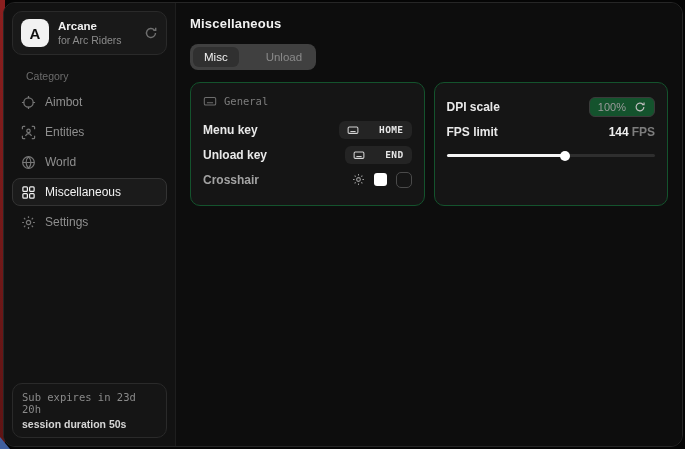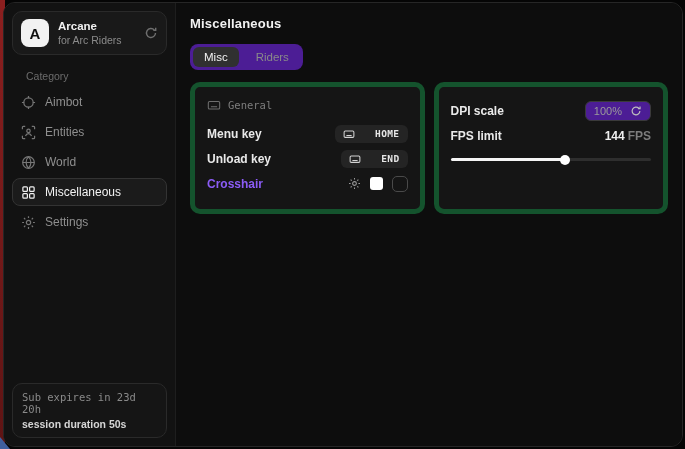--- a/index.html
+++ b/index.html
@@ -44,48 +44,48 @@
   .sidebar-footer { margin-top:auto; background:#151515; border:1px solid #2a2a2a;
     border-radius:10px; padding:7px 9px; }
   .sub-line1 { font-family:"DejaVu Sans Mono", monospace; color:#8a8a8a;
     font-size:10.5px; }
   .sub-line2 { color:#d6d6d6; font-size:10.5px; font-weight:bold; margin-top:3px; }
 
   
   .main { flex:1; background:#0d0d0d; padding:13px 14px; }
   .page-title { color:#f2f2f2; font-size:13px; font-weight:bold; letter-spacing:.2px; }
 
-  .tabs { display:inline-flex; align-items:center; background:#4c1d95;
-    border-radius:8px; padding:3px; margin-top:13px; gap:6px; }
+  .tabs { display:inline-flex; align-items:center; background:#404040;
+    border-radius:8px; padding:3px; margin-top:13px; gap:16px; }
   .tab { font-size:11.5px; padding:4px 11px; border-radius:6px; color:#8a8a8a; }
   .tab.active { background:#303030; color:#f2f2f2; }
 
   .panels { display:flex; gap:9px; margin-top:12px; }
-  .panel { flex:1; background:#151515; border:5px solid #14532d; border-radius:10px;
+  .panel { flex:1; background:#151515; border:1px solid #14532d; border-radius:10px;
     padding:11px 12px 13px; min-height:102px; }
   .panel-head { display:flex; align-items:center; gap:7px; color:#7d7d7d;
     font-family:"DejaVu Sans Mono", monospace; font-size:10.5px; margin-bottom:9px; }
   .panel-head .ic { display:flex; opacity:.85; }
 
   .row { display:flex; align-items:center; justify-content:space-between; height:25px; }
   .row-label { color:#e9e9e9; font-size:12px; font-weight:bold; }
-  .row-label.dim { color:#8b5cf6; }
+  .row-label.dim { color:#a3a3a3; }
 
   .keychip { display:inline-flex; align-items:center; gap:20px; background:#242424;
     border-radius:6px; padding:3px 8px; color:#e6e6e6; font-size:9.5px;
     font-weight:bold; letter-spacing:.4px; font-family:"DejaVu Sans Mono", monospace; }
   .keychip .ic { display:flex; opacity:.9; }
 
   .cross-controls { display:flex; align-items:center; gap:9px; }
   .swatch { width:13px; height:13px; background:#ffffff; border-radius:3px; }
   .checkbox { width:16px; height:16px; border:1.5px solid #4a4a4a; border-radius:5px;
     background:transparent; }
   .mini-gear { color:#9a9a9a; display:flex; }
 
-  .dpi-box { display:inline-flex; align-items:center; gap:8px; background:#4c1d95;
+  .dpi-box { display:inline-flex; align-items:center; gap:8px; background:#14532d;
     border:1px solid #3a3a3a; border-radius:6px; padding:3px 8px; color:#9a9a9a;
     font-size:11px; }
   .dpi-box .ic { display:flex; color:#bdbdbd; }
 
   .fps-value { font-size:12px; font-weight:bold; color:#efefef; }
   .fps-value .unit { color:#7d7d7d; margin-left:3px; }
 
   .slider { position:relative; height:14px; margin-top:4px; }
   .slider-track { position:absolute; top:6px; left:0; right:0; height:3px;
     border-radius:2px; background:#2e2e2e; }
@@ -182,21 +182,21 @@
         <div class="sub-line1">Sub expires in 23d 20h</div>
         <div class="sub-line2">session duration 50s</div>
       </div>
     </div>
 
     <div class="main">
       <div class="page-title">Miscellaneous</div>
 
       <div class="tabs">
         <div class="tab active">Misc</div>
-        <div class="tab">Riders</div>
+        <div class="tab">Unload</div>
       </div>
 
       <div class="panels">
 
         <div class="panel">
           <div class="panel-head">
             <span class="ic">
               <svg width="14" height="14" viewBox="0 0 16 16" fill="none" stroke="currentColor" stroke-width="1.2">
                 <rect x="1.5" y="4" width="13" height="8.5" rx="1.5"></rect>
                 <path d="M4 6.5h.01M6.5 6.5h.01M9 6.5h.01M11.5 6.5h.01M4.5 10h7"></path>

